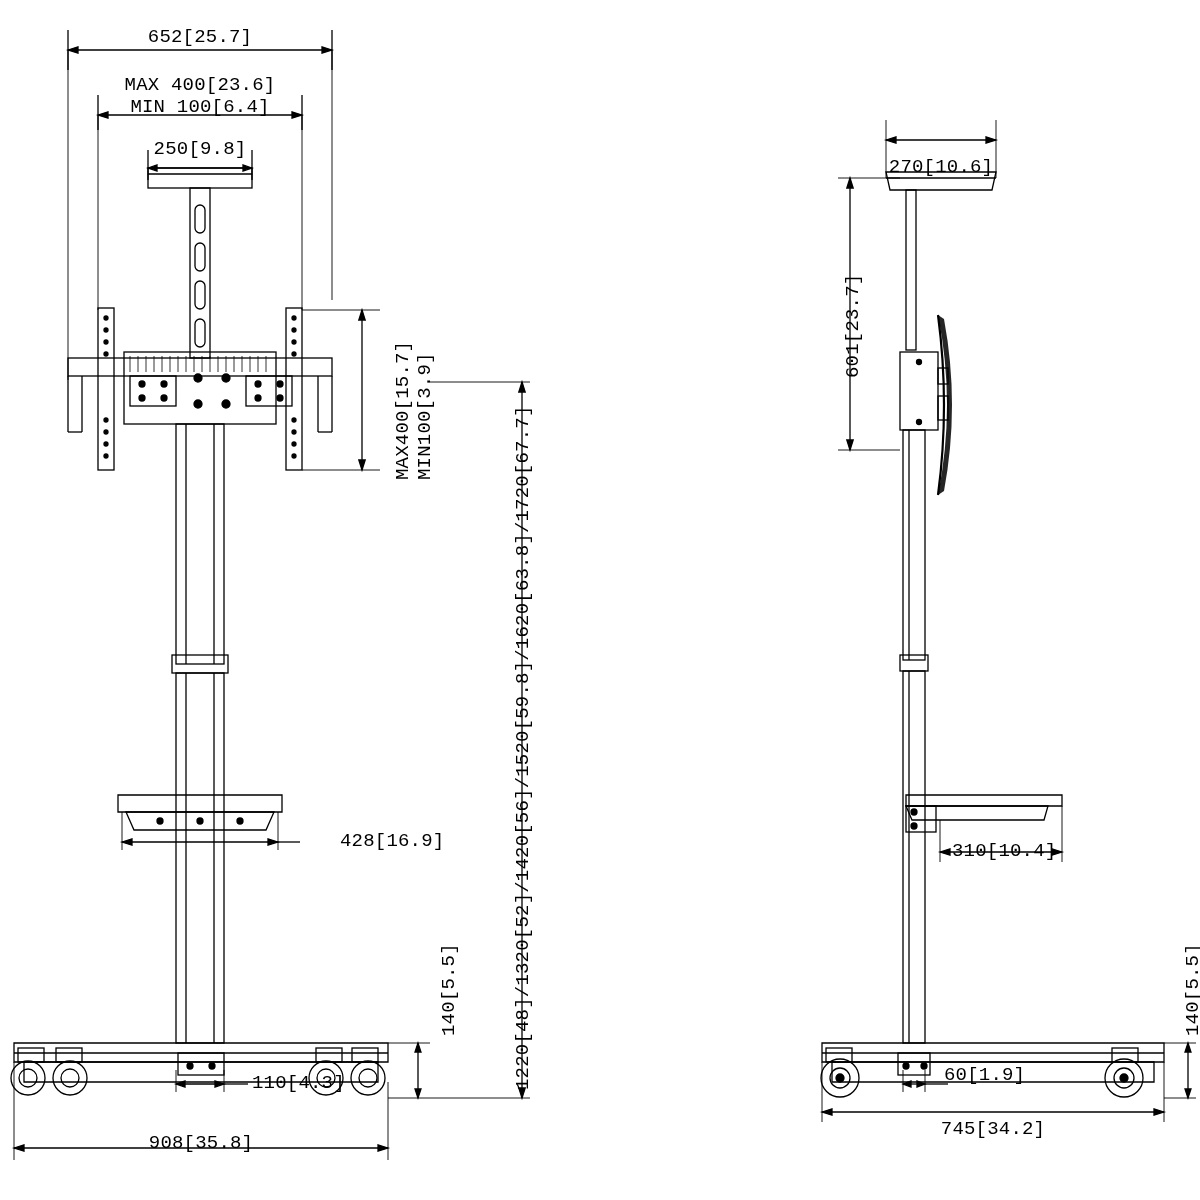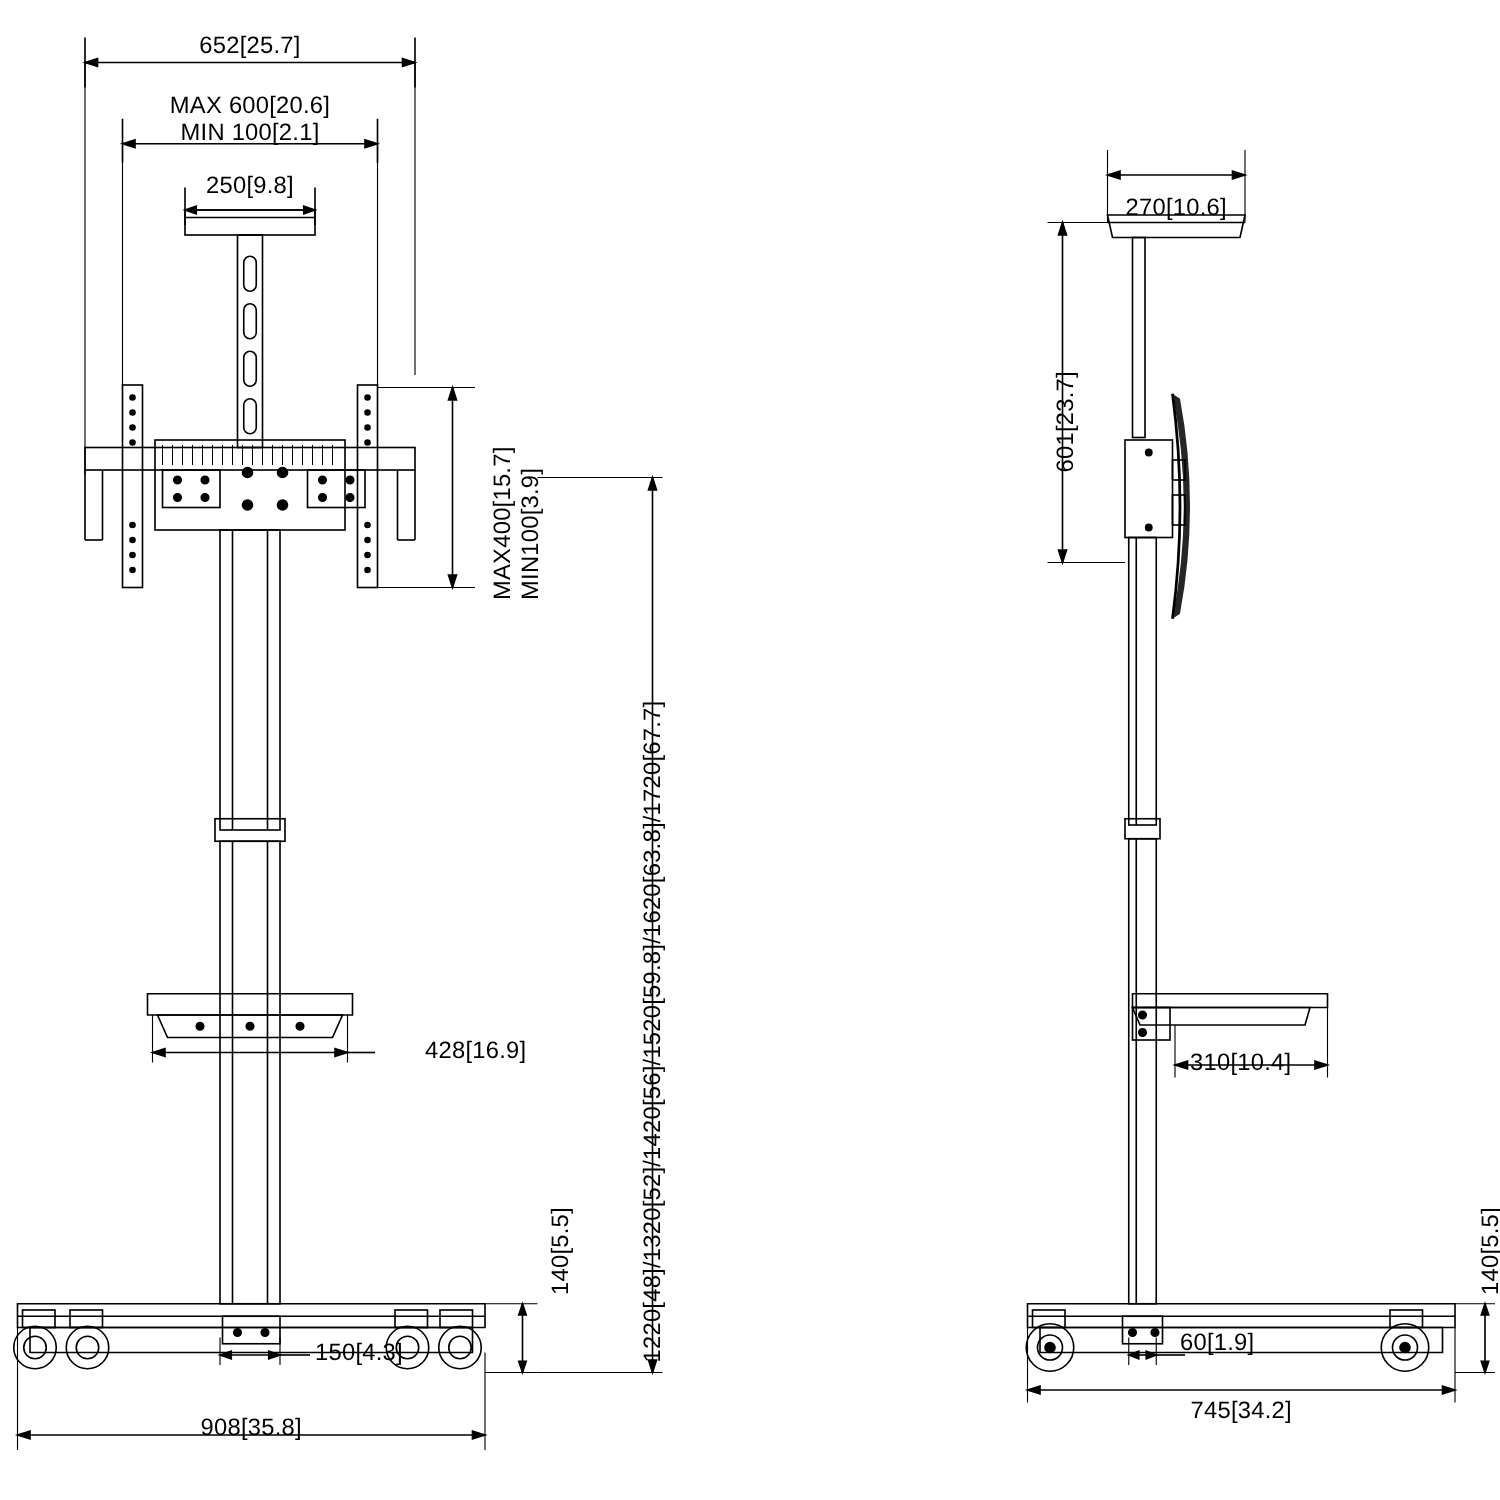--- a/index.html
+++ b/index.html
@@ -1,17 +1,17 @@
 <!DOCTYPE html>
 <html><head>
 <meta charset="utf-8">
 <style>
   html,body{margin:0;padding:0;background:#ffffff;}
   body{width:1200px;height:1200px;font-family:"Liberation Sans",sans-serif;color:#000;}
-  #stage{position:relative;width:1200px;height:1200px;overflow:hidden;}
+  #stage{position:relative;width:1200px;height:1200px;overflow:hidden;font-family:Liberation Mono, monospace;}
   svg{position:absolute;top:0;left:0;}
   .dimtxt{position:absolute;font-size:19px;letter-spacing:0.2px;white-space:nowrap;color:#000;}
   .dimtxt.c{transform:translateX(-50%);}
   .vert{transform-origin:0 0;}
 </style>
 </head>
 <body>
 
 <div id="stage">
 
@@ -286,32 +286,32 @@
     <line x1="822" y1="1062" x2="822" y2="1122" stroke-width="0.9"></line>
     <line x1="1164" y1="1062" x2="1164" y2="1122" stroke-width="0.9"></line>
     <line x1="822" y1="1112" x2="1164" y2="1112"></line>
     <path d="M822 1112 l10 -3.2 v6.4 z" fill="#000"></path>
     <path d="M1164 1112 l-10 -3.2 v6.4 z" fill="#000"></path>
 
   </g>
 </svg>
 
 <div class="dimtxt c" style="left:200px;top:26px;">652[25.7]</div>
-<div class="dimtxt c" style="left:200px;top:74px;">MAX 600[20.6]</div>
-<div class="dimtxt c" style="left:200px;top:96px;">MIN 100[2.1]</div>
+<div class="dimtxt c" style="left:200px;top:74px;">MAX 400[23.6]</div>
+<div class="dimtxt c" style="left:200px;top:96px;">MIN 100[6.4]</div>
 <div class="dimtxt c" style="left:200px;top:138px;text-align:right;">250[9.8]</div>
 
 <div class="dimtxt vert" style="left:392px;top:480px;transform:rotate(-90deg);">MAX400[15.7]</div>
 <div class="dimtxt vert" style="left:414px;top:480px;transform:rotate(-90deg);">MIN100[3.9]</div>
 
 <div class="dimtxt vert" style="left:512px;top:1090px;transform:rotate(-90deg);">1220[48]/1320[52]/1420[56]/1520[59.8]/1620[63.8]/1720[67.7]</div>
 
 <div class="dimtxt" style="left:300px;top:830px;margin-left:40px;">428[16.9]</div>
 <div class="dimtxt vert" style="left:438px;top:1036px;transform:rotate(-90deg);">140[5.5]</div>
-<div class="dimtxt" style="left:252px;top:1072px;">150[4.3]</div>
+<div class="dimtxt" style="left:252px;top:1072px;">110[4.3]</div>
 <div class="dimtxt c" style="left:201px;top:1132px;text-align:center;">908[35.8]</div>
 
 <div class="dimtxt c" style="left:941px;top:116px;margin-top:40px;">270[10.6]</div>
 <div class="dimtxt vert" style="left:842px;top:378px;transform:rotate(-90deg);">601[23.7]</div>
 <div class="dimtxt" style="left:952px;top:840px;">310[10.4]</div>
 <div class="dimtxt" style="left:944px;top:1064px;">60[1.9]</div>
 <div class="dimtxt vert" style="left:1182px;top:1036px;transform:rotate(-90deg);">140[5.5]</div>
 <div class="dimtxt c" style="left:993px;top:1118px;">745[34.2]</div>
 
 </div>

